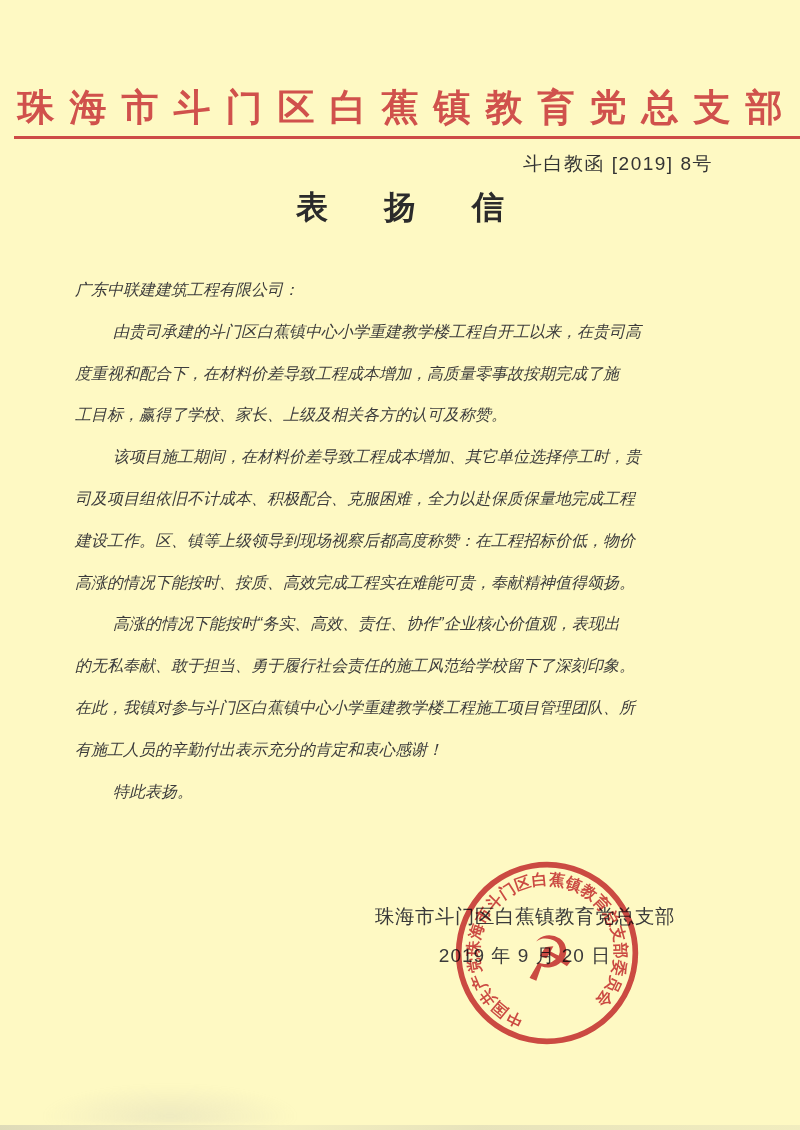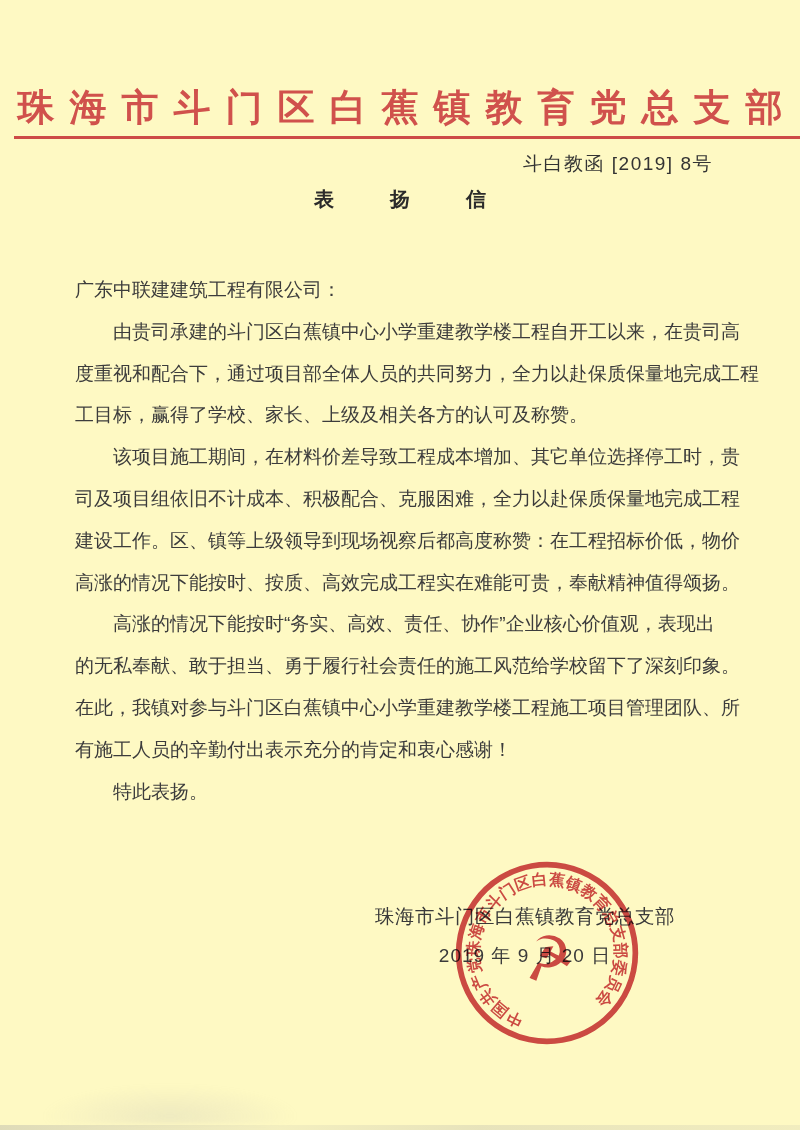--- a/index.html
+++ b/index.html
@@ -28,28 +28,28 @@
     border-bottom: 3px solid #cd4b47;
     white-space: nowrap;
   }
   .doc-number {
     position: absolute; top: 151px; right: 87px;
     font-size: 19px; color: #333; letter-spacing: 1.5px; white-space: nowrap;
   }
   .letter-title-wrap { position: absolute; top: 186px; left: 0; width: 100%; text-align: center; }
   .letter-title {
     display: inline-block;
-    font-size: 20px; font-weight: bold; color: #2b2b2b;
+    font-size: 32px; font-weight: bold; color: #2b2b2b;
     letter-spacing: 56px; margin-right: -56px; white-space: nowrap;
   }
 
   
   .body-text {
     position: absolute; top: 269px; left: 75px; right: 55px;
-    font-size: 19px; line-height: 41.8px; color: #3c3c3c;
+    font-size: 16px; line-height: 41.8px; color: #3c3c3c; font-style: italic;
   }
   .body-text .line { white-space: nowrap; }
   .para .line:first-child { text-indent: 38px; }
 
   
   .sign-block {
     position: absolute; top: 903px; right: 125px;
     display: flex; flex-direction: column; align-items: center;
   }
   .sign-org { font-size: 19.5px; color: #3a3a3a; letter-spacing: 0.5px; white-space: nowrap; }
@@ -90,21 +90,21 @@
   <div class="doc-number">斗白教函 [2019] 8号</div>
 
   <div class="letter-title-wrap">
     <span class="letter-title">表扬信</span>
   </div>
 
   <div class="body-text">
     <div class="line salutation">广东中联建建筑工程有限公司：</div>
     <div class="para">
         <div class="line">由贵司承建的斗门区白蕉镇中心小学重建教学楼工程自开工以来，在贵司高</div>
-        <div class="line">度重视和配合下，通过项目部全体人员的共同努力，全力以赴保质保量地完成工程</div>
+        <div class="line">度重视和配合下，在材料价差导致工程成本增加，高质量零事故按期完成了施</div>
         <div class="line">工目标，赢得了学校、家长、上级及相关各方的认可及称赞。</div>
       </div>
     <div class="para">
         <div class="line">该项目施工期间，在材料价差导致工程成本增加、其它单位选择停工时，贵</div>
         <div class="line">司及项目组依旧不计成本、积极配合、克服困难，全力以赴保质保量地完成工程</div>
         <div class="line">建设工作。区、镇等上级领导到现场视察后都高度称赞：在工程招标价低，物价</div>
         <div class="line">高涨的情况下能按时、按质、高效完成工程实在难能可贵，奉献精神值得颂扬。</div>
       </div>
     <div class="para">
         <div class="line">高涨的情况下能按时“务实、高效、责任、协作”企业核心价值观，表现出</div>

